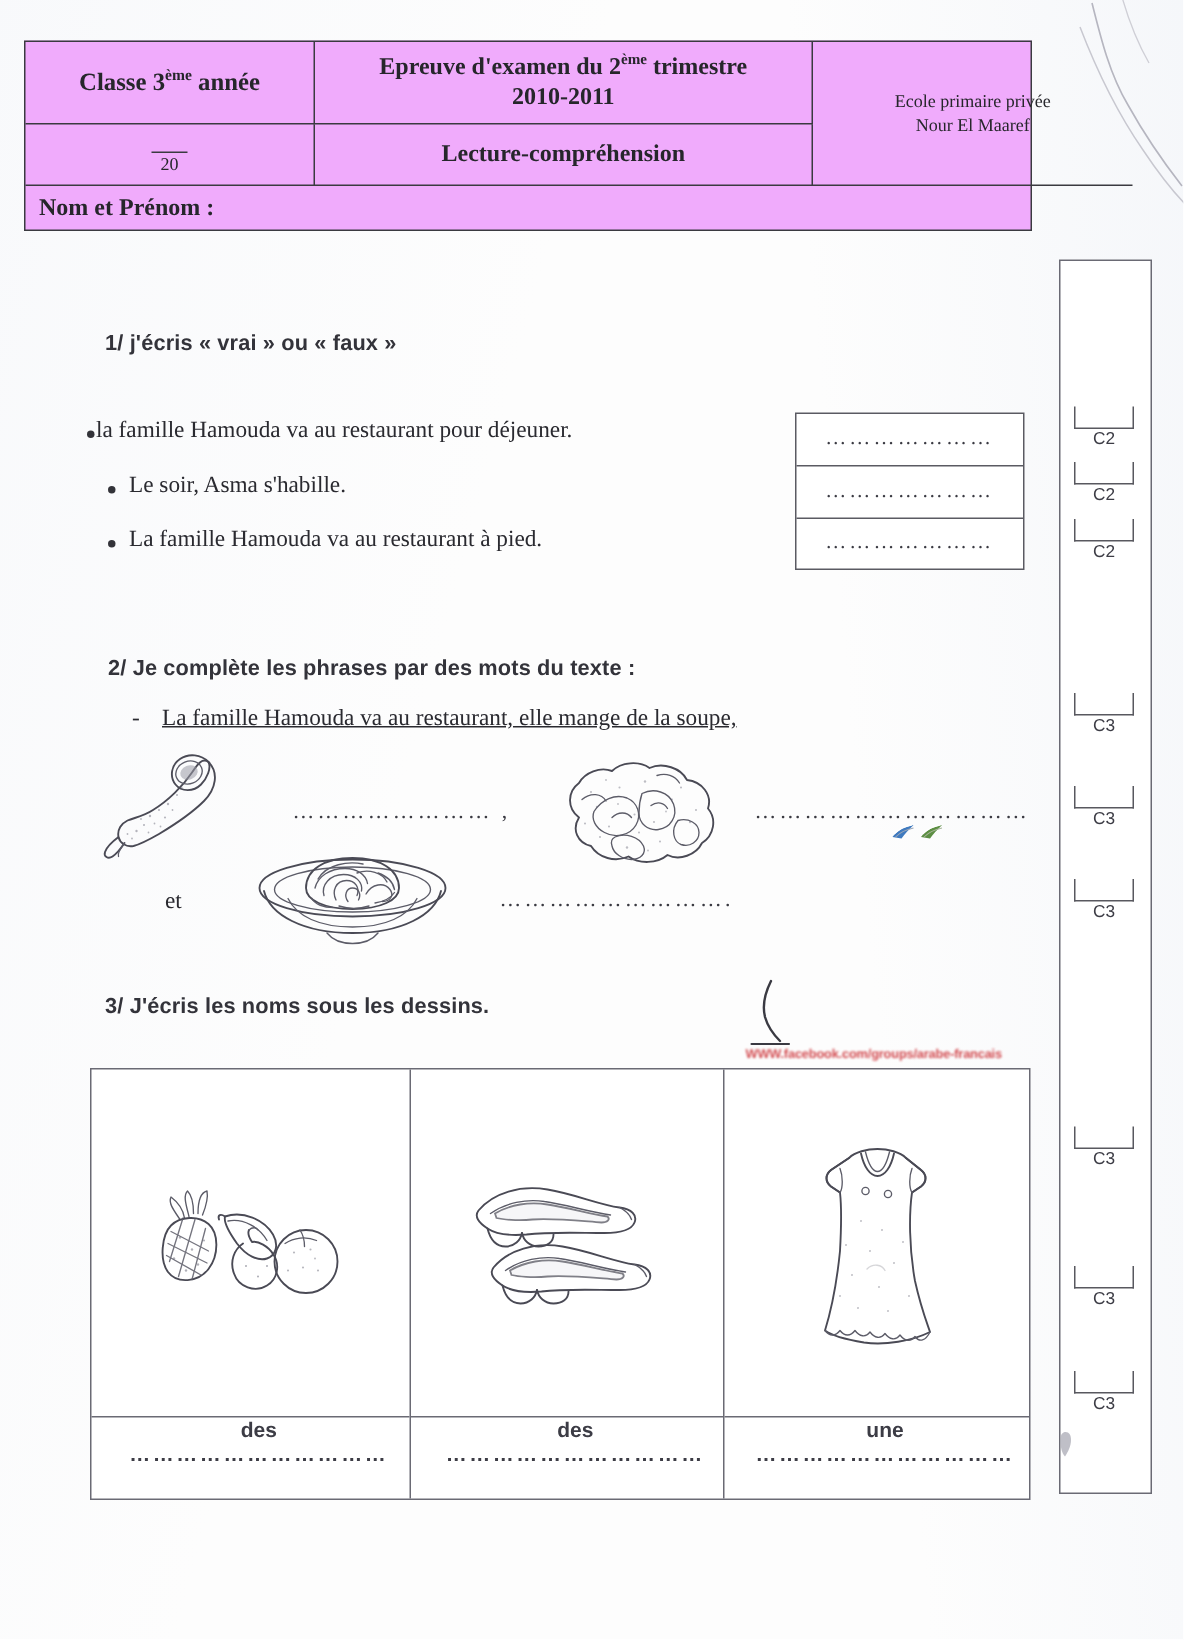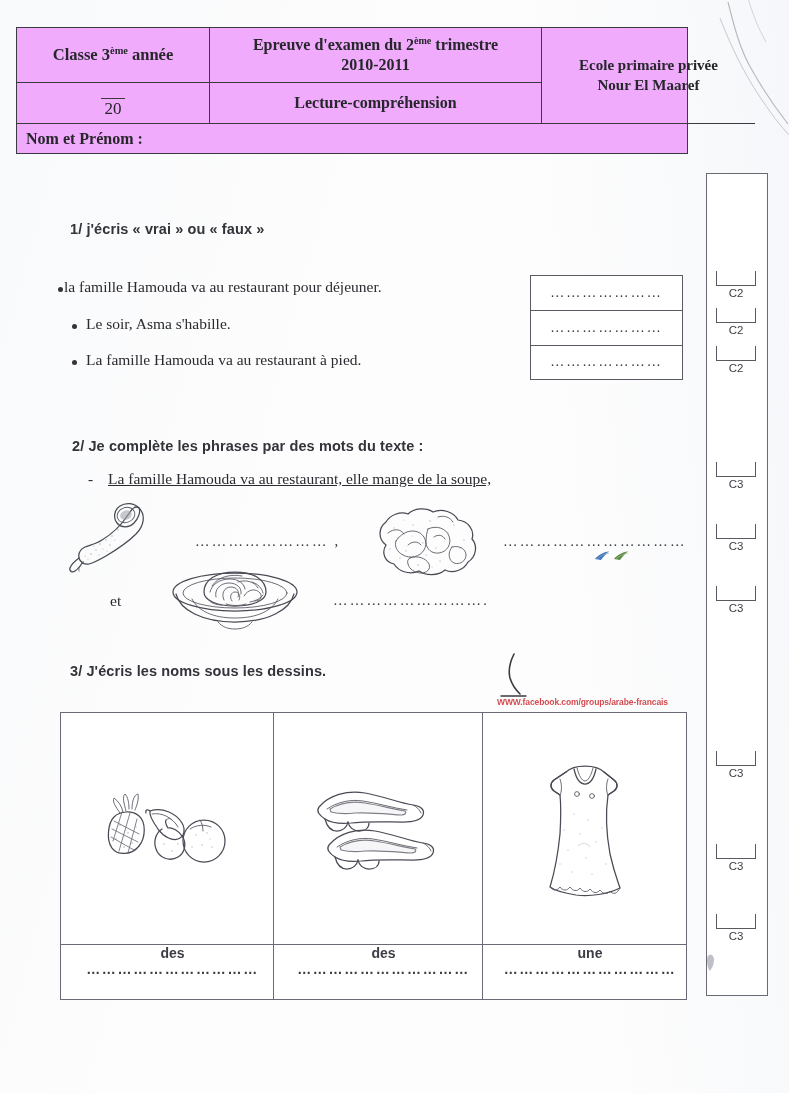--- a/index.html
+++ b/index.html
@@ -70,21 +70,21 @@
     line-height: 1;
   }
   .fraction .num {
     display: block;
     height: 9px;
     border-bottom: 1.2px solid #3a3a40;
     min-width: 24px;
   }
   .fraction .den {
     display: block;
-    font-size: 17px;
+    font-size: 12px;
     padding-top: 1px;
   }
   #cell-epreuve {
     left: 193px; top: 0;
     width: 332px; height: 55px;
     border-right: 1.4px solid #3a3a40;
     border-bottom: 1.4px solid #3a3a40;
     flex-direction: column;
     font-size: 16px;
     font-weight: bold;
@@ -96,22 +96,22 @@
     border-right: 1.4px solid #3a3a40;
     border-bottom: 1.4px solid #3a3a40;
     font-size: 16px;
     font-weight: bold;
   }
   #cell-ecole {
     left: 525px; top: 0;
     width: 213px; height: 96px;
     border-bottom: 1.4px solid #3a3a40;
     flex-direction: column;
-    font-size: 15px;
-    font-weight: bold;
+    font-size: 12px;
+    font-weight: normal;
     line-height: 1.32;
   }
   #cell-nom {
     left: 0; top: 96px;
     width: 738px; height: 29px;
     display: flex;
     align-items: center;
     justify-content: flex-start;
     padding-left: 9px;
     box-sizing: border-box;

